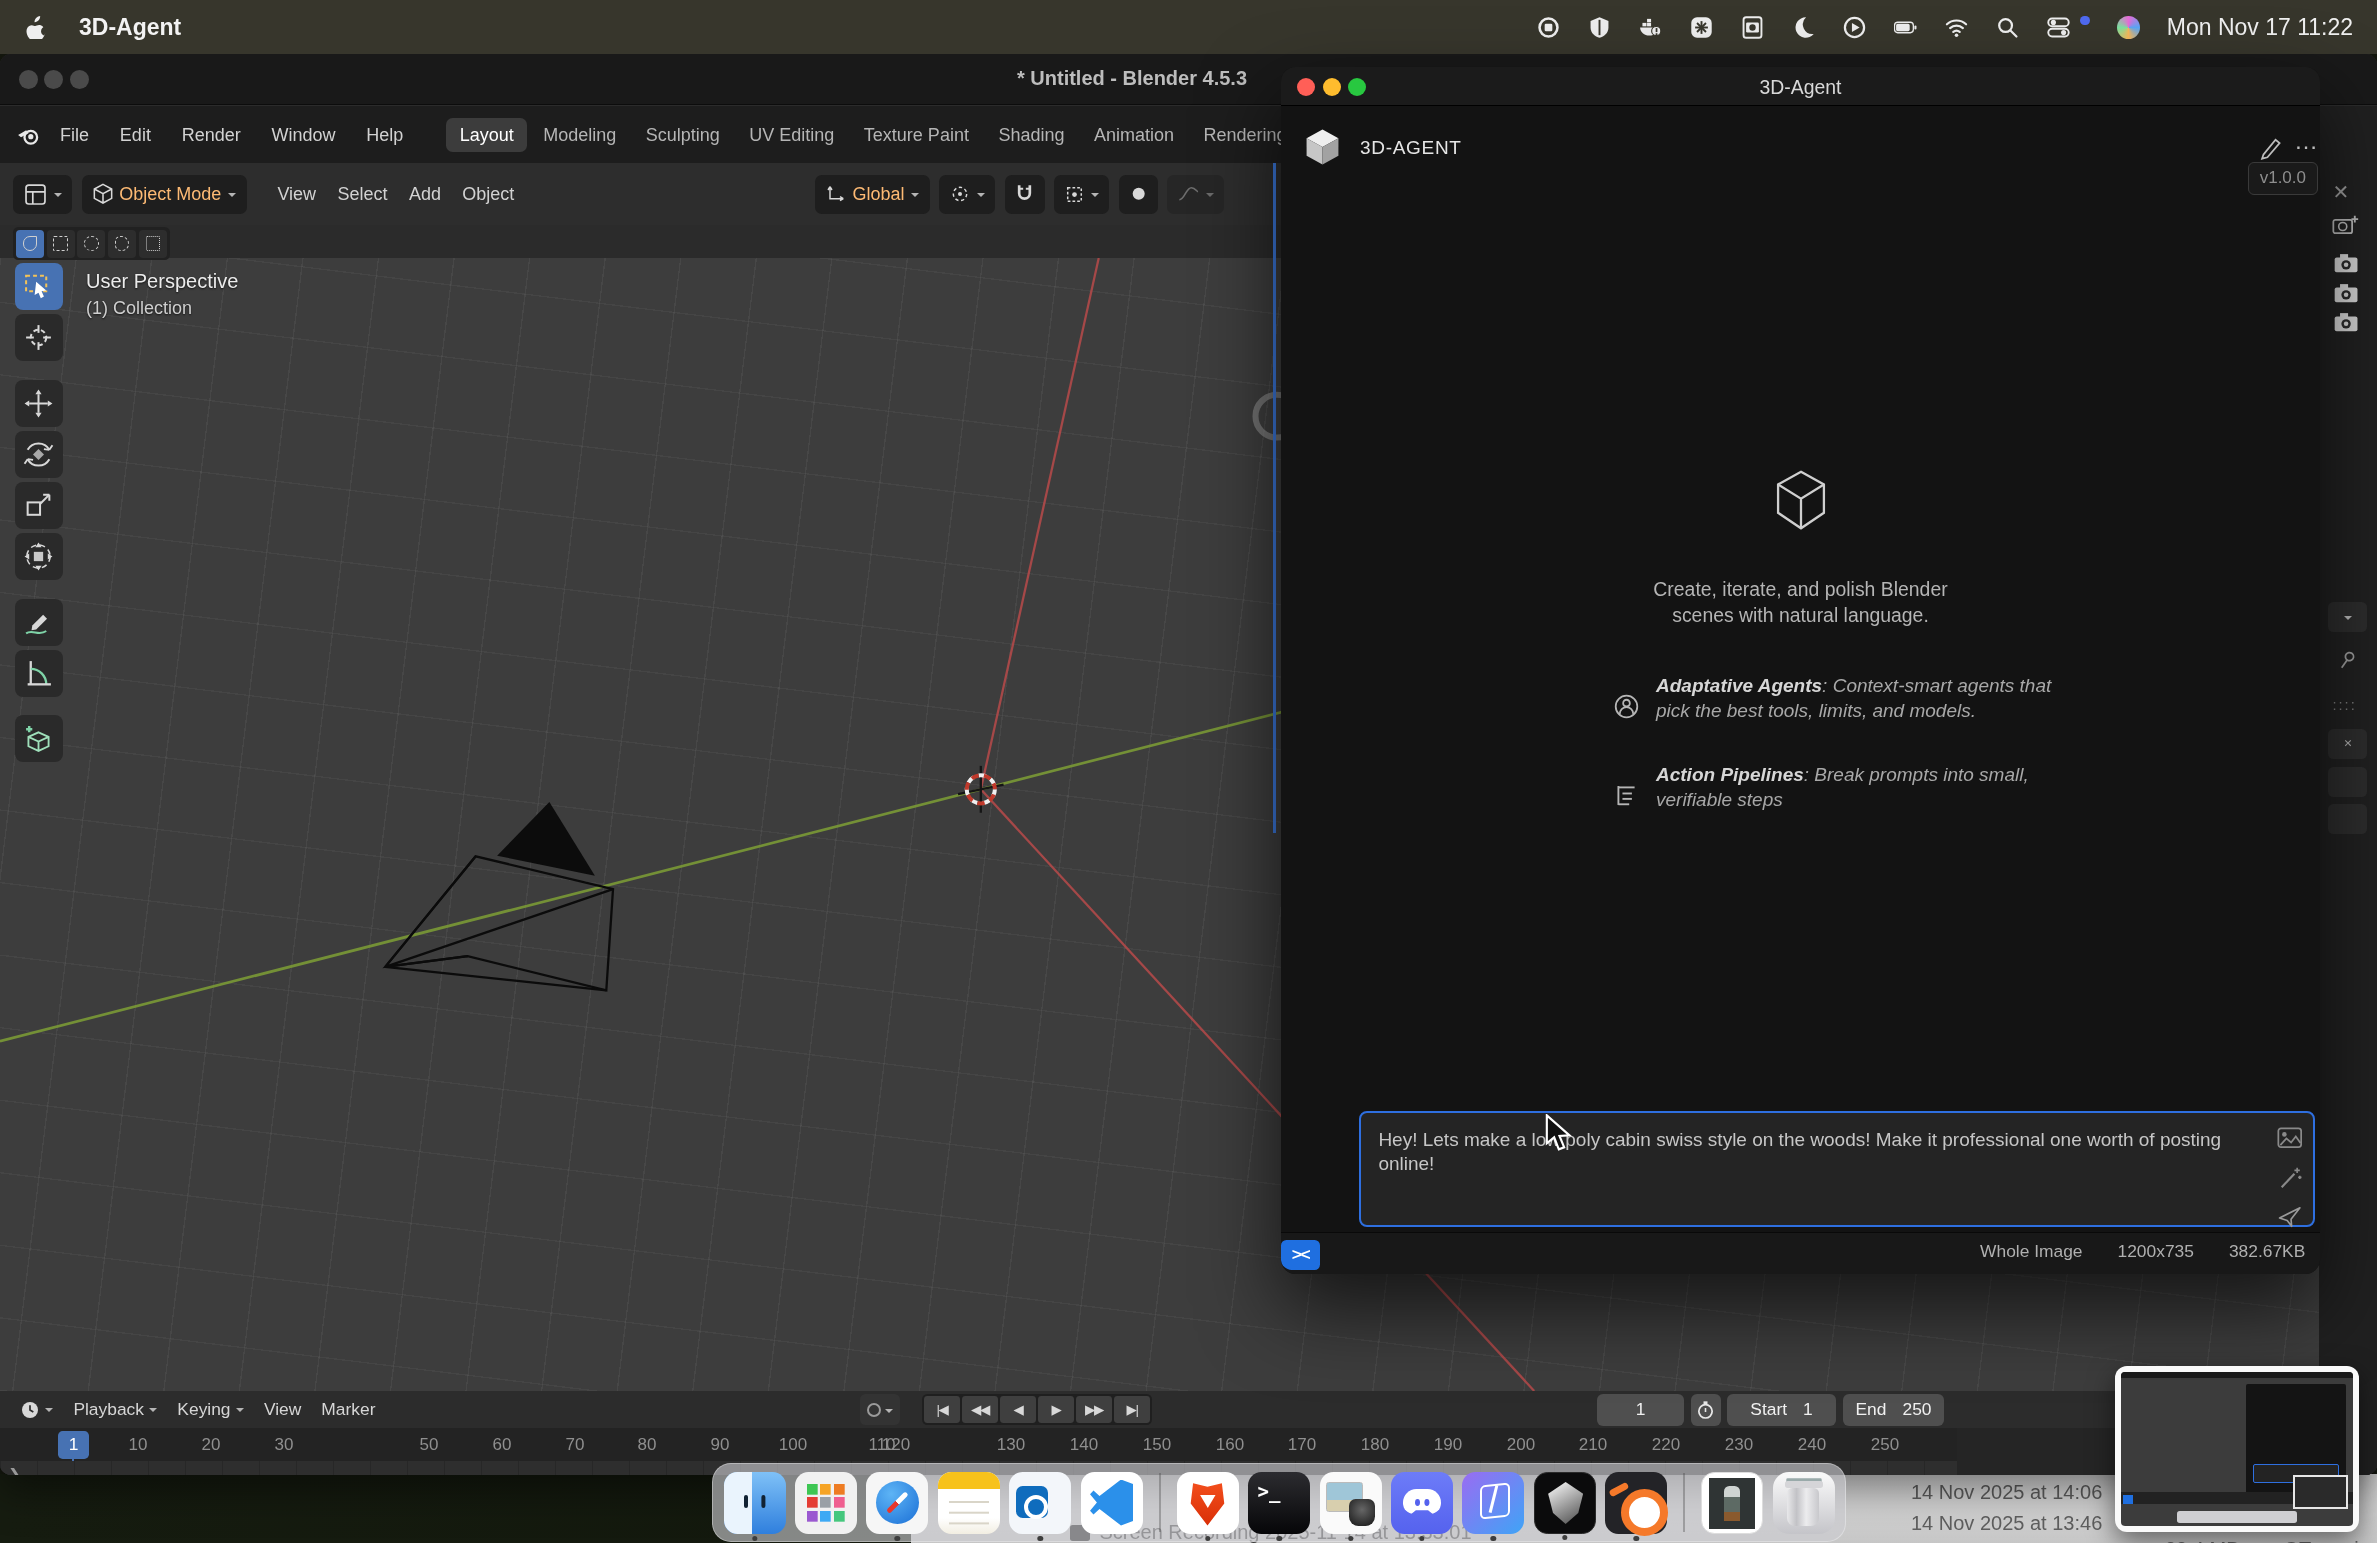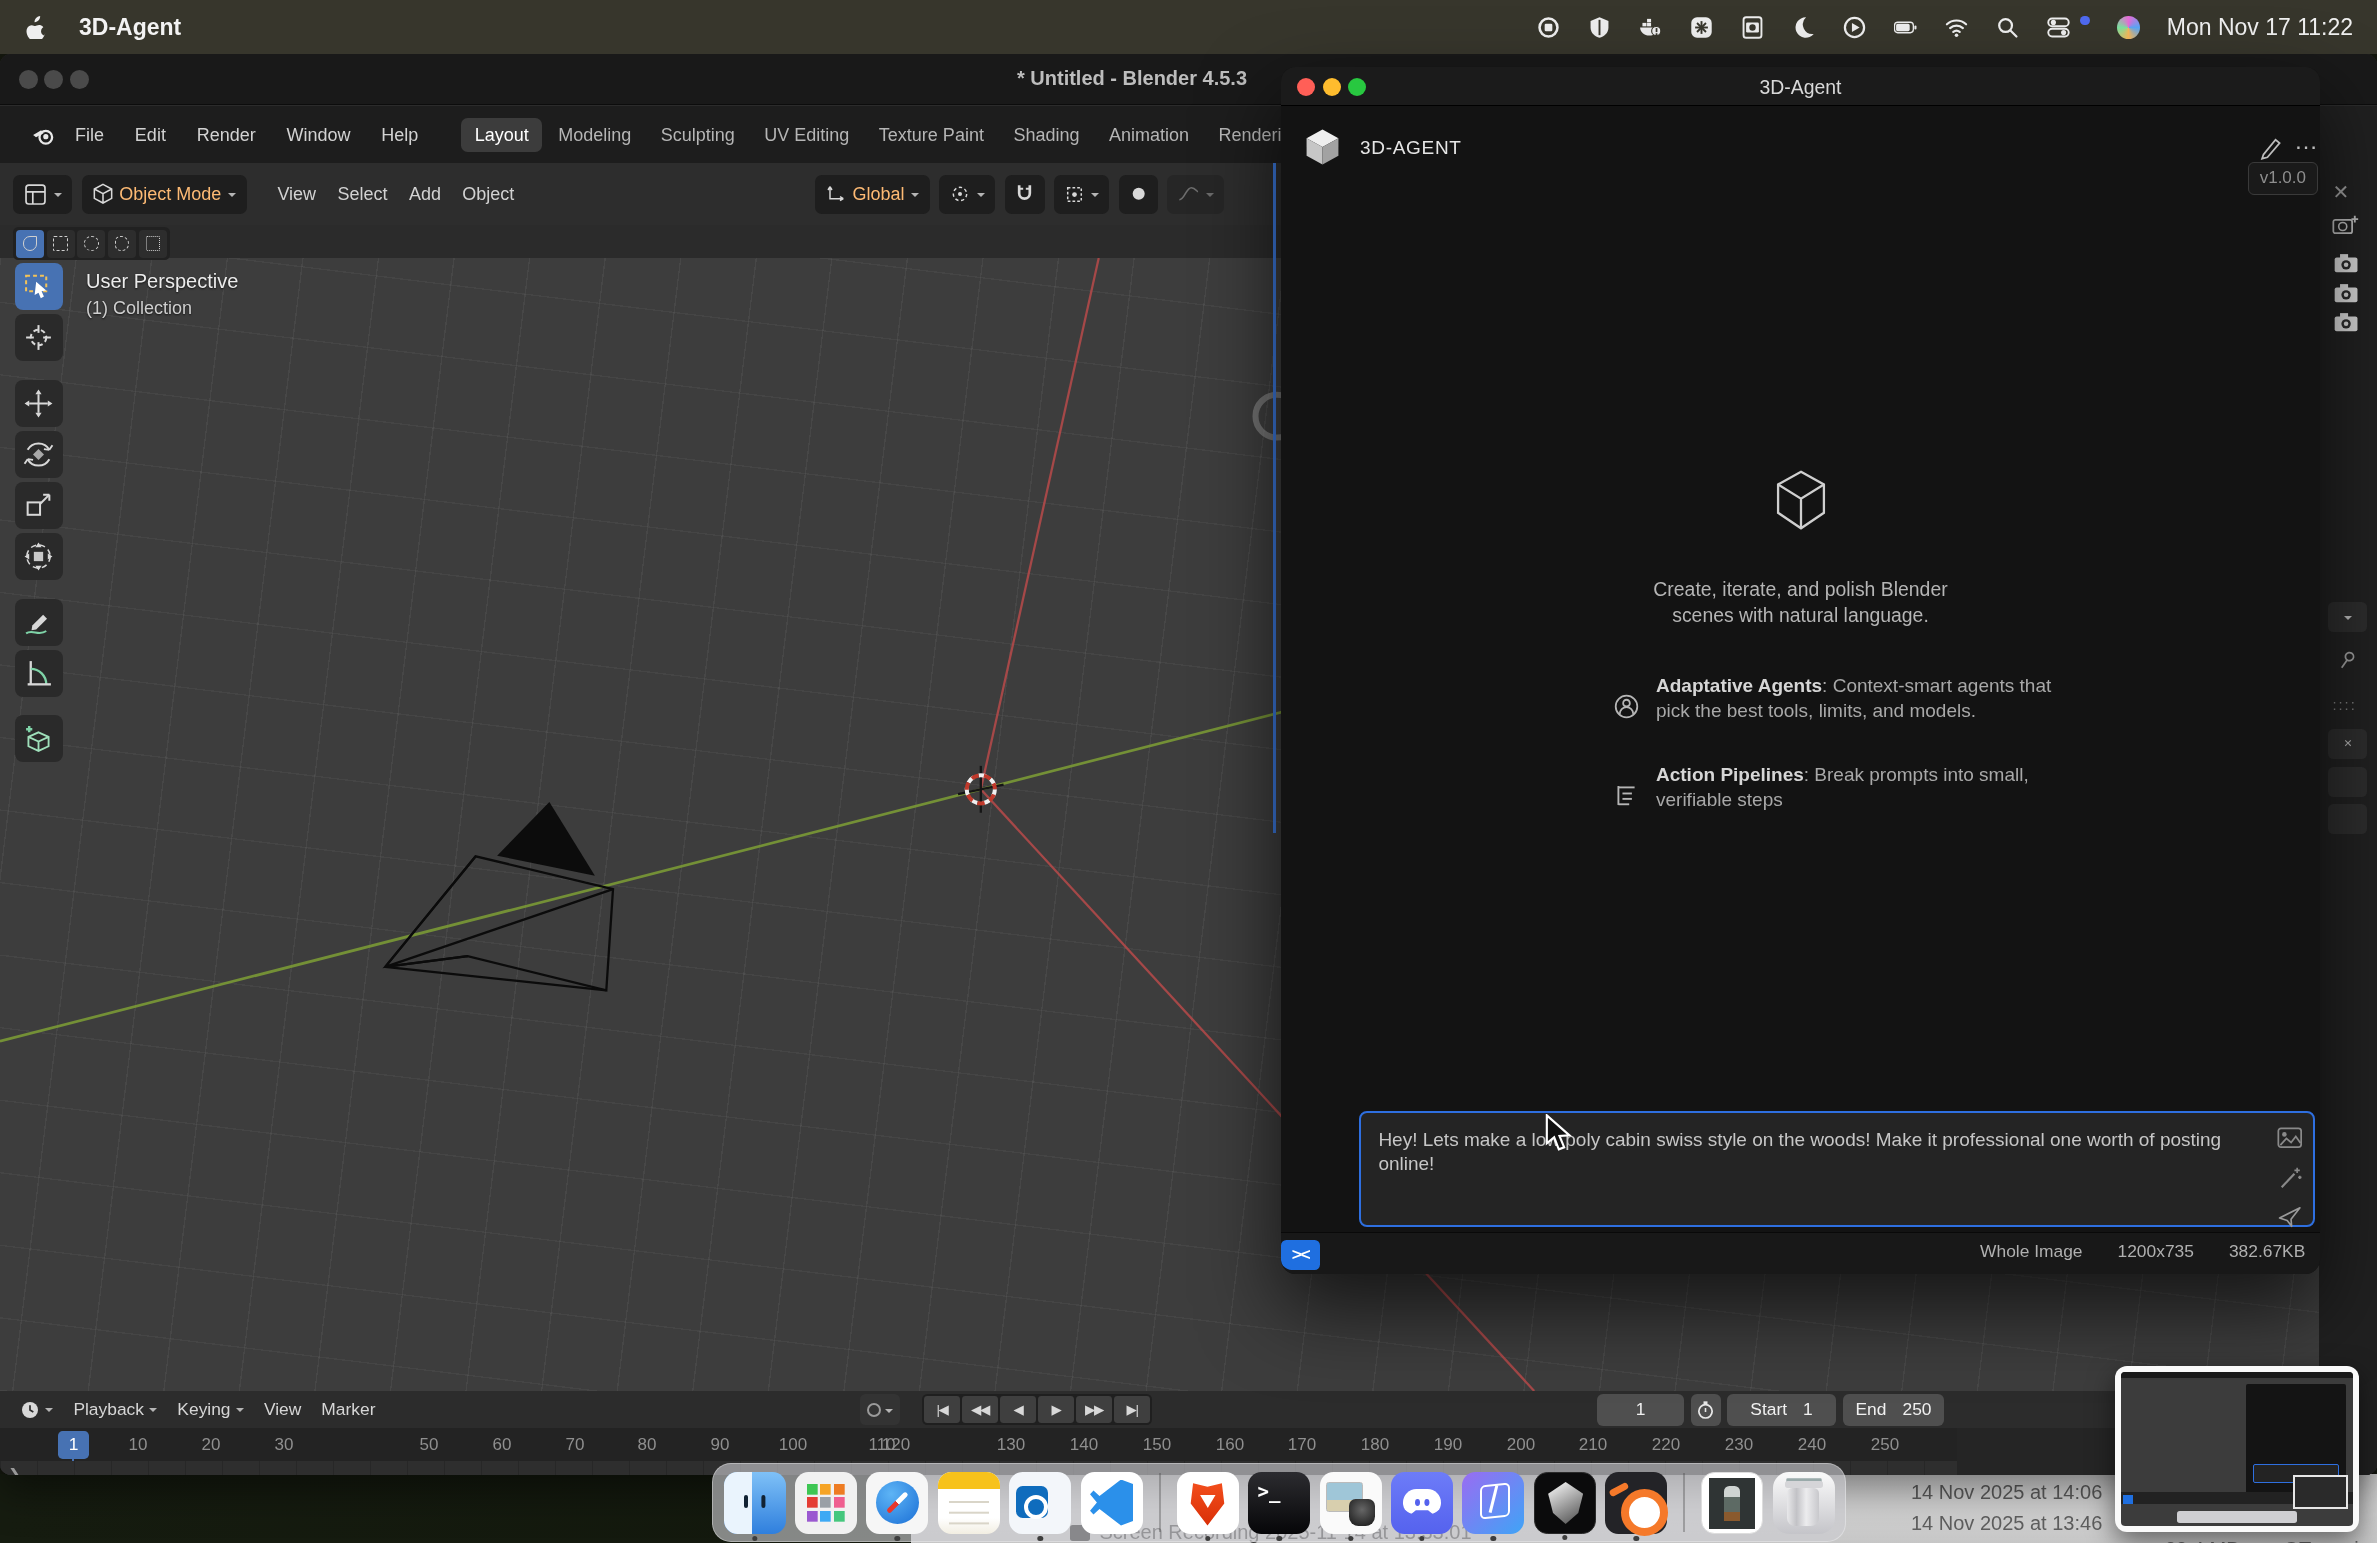--- a/index.html
+++ b/index.html
@@ -24,21 +24,21 @@
   
   #blender { position:absolute; left:0; top:54px; width:2377px; height:1421px;
     background:#2b2b2b; border-radius:10.7px; overflow:hidden; z-index:5; box-shadow:0 13.4px 40px rgba(0,0,0,.5); }
   .bl-titlebar { position:absolute; left:0; top:0; width:100%; height:51px; background:#191919;
     border-bottom:0.7px solid #0c0c0c; }
   .tl-light { position:absolute; top:16px; width:19px; height:19px; border-radius:50%; background:#4a4a4a; }
   .bl-title { position:absolute; left:1132px; top:13.4px; transform:translateX(-50%);
     font-size:20px; font-weight:bold; color:#bdbdbd; white-space:nowrap; }
 
   .bl-menurow { position:absolute; left:0; top:52px; width:100%; height:58px; background:#1d1d1d;
-    display:flex; align-items:center; gap:5.4px; padding:0 31px; }
+    display:flex; align-items:center; gap:5.4px; padding:0 16px; }
   .bl-menus { display:flex; gap:9.4px; margin-right:27px; }
   .bl-menus span, .vp-menus span { font-size:18px; color:#d2d2d2; padding:5.4px 10.7px; border-radius:5.4px; }
   #workspace-tabs { display:flex; gap:2.7px; }
   .tab { font-size:18px; color:#b5b5b5; padding:6.7px 13.4px; border-radius:6.7px; white-space:nowrap; }
   .tab.active { background:#3c3c3c; color:#fff; }
 
   .bl-toolrow { position:absolute; left:0; top:109px; width:100%; height:62px; background:#2d2d2d;
     display:flex; align-items:center; padding:0 13.4px; }
   .pill { background:#1e1e1e; border-radius:6.7px; height:39px; display:flex; align-items:center;
     gap:6.7px; padding:0 10.7px; margin-right:9.4px; font-size:18px; color:#fdba74; }
@@ -117,21 +117,21 @@
   .ag-avatar { position:absolute; left:24px; top:19px; width:35px; height:42px; }
   .ag-name { position:absolute; left:79px; top:29.5px; font-size:19px; letter-spacing:0.7px; color:#e6e6e6; }
   .ag-pencil { position:absolute; left:977px; top:25.5px; width:27px; height:27px; }
   .ag-dots { position:absolute; left:1013px; top:20px; font-size:24px; color:#bdbdbd; letter-spacing:1.3px; }
   .ag-version { position:absolute; left:967px; top:95px; border:1.3px solid #3a3a3a; border-radius:6px;
     padding:5.4px 10.7px; font-size:17px; color:#8e8e8e; background:#1a1a1a; }
   .ag-hero { position:absolute; left:0; top:402px; width:100%; text-align:center; }
   .ag-cube { width:58px; height:62px; }
   .ag-tagline { margin-top:44px; font-size:19.4px; color:#b5b5b5; line-height:25.5px; }
   .ag-features { position:absolute; left:375px; top:606px; width:415px; }
-  .feat { position:relative; margin-bottom:39px; font-size:19px; color:#a8a8a8; line-height:25px; }
+  .feat { position:relative; margin-bottom:39px; font-size:19px; color:#a8a8a8; line-height:25px;font-style:italic; }
   .feat strong { color:#d6d6d6; }
   .feat .fico { position:absolute; left:-43px; top:20px; width:27px; height:27px; }
   .ag-inputwrap { position:absolute; left:78px; top:1044px; width:956px; height:116px;
     background:#242424; border:2px solid #2e6fe0; border-radius:8px; }
   .ag-input { position:absolute; inset:0; background:transparent; border:none; outline:none; resize:none;
     color:#c6c6c6; font-size:19px; font-family:"Liberation Sans","DejaVu Sans",sans-serif;
     padding:14.7px 54px 14.7px 17.4px; line-height:24px; }
   .in-ico { position:absolute; right:10.7px; width:25.5px; height:25.5px; color:#8a8a8a; }
   .in-ico svg { width:25.5px; height:25.5px; }
   .ag-footer { position:absolute; left:0; top:1165px; width:100%; height:42px; background:#181818;

